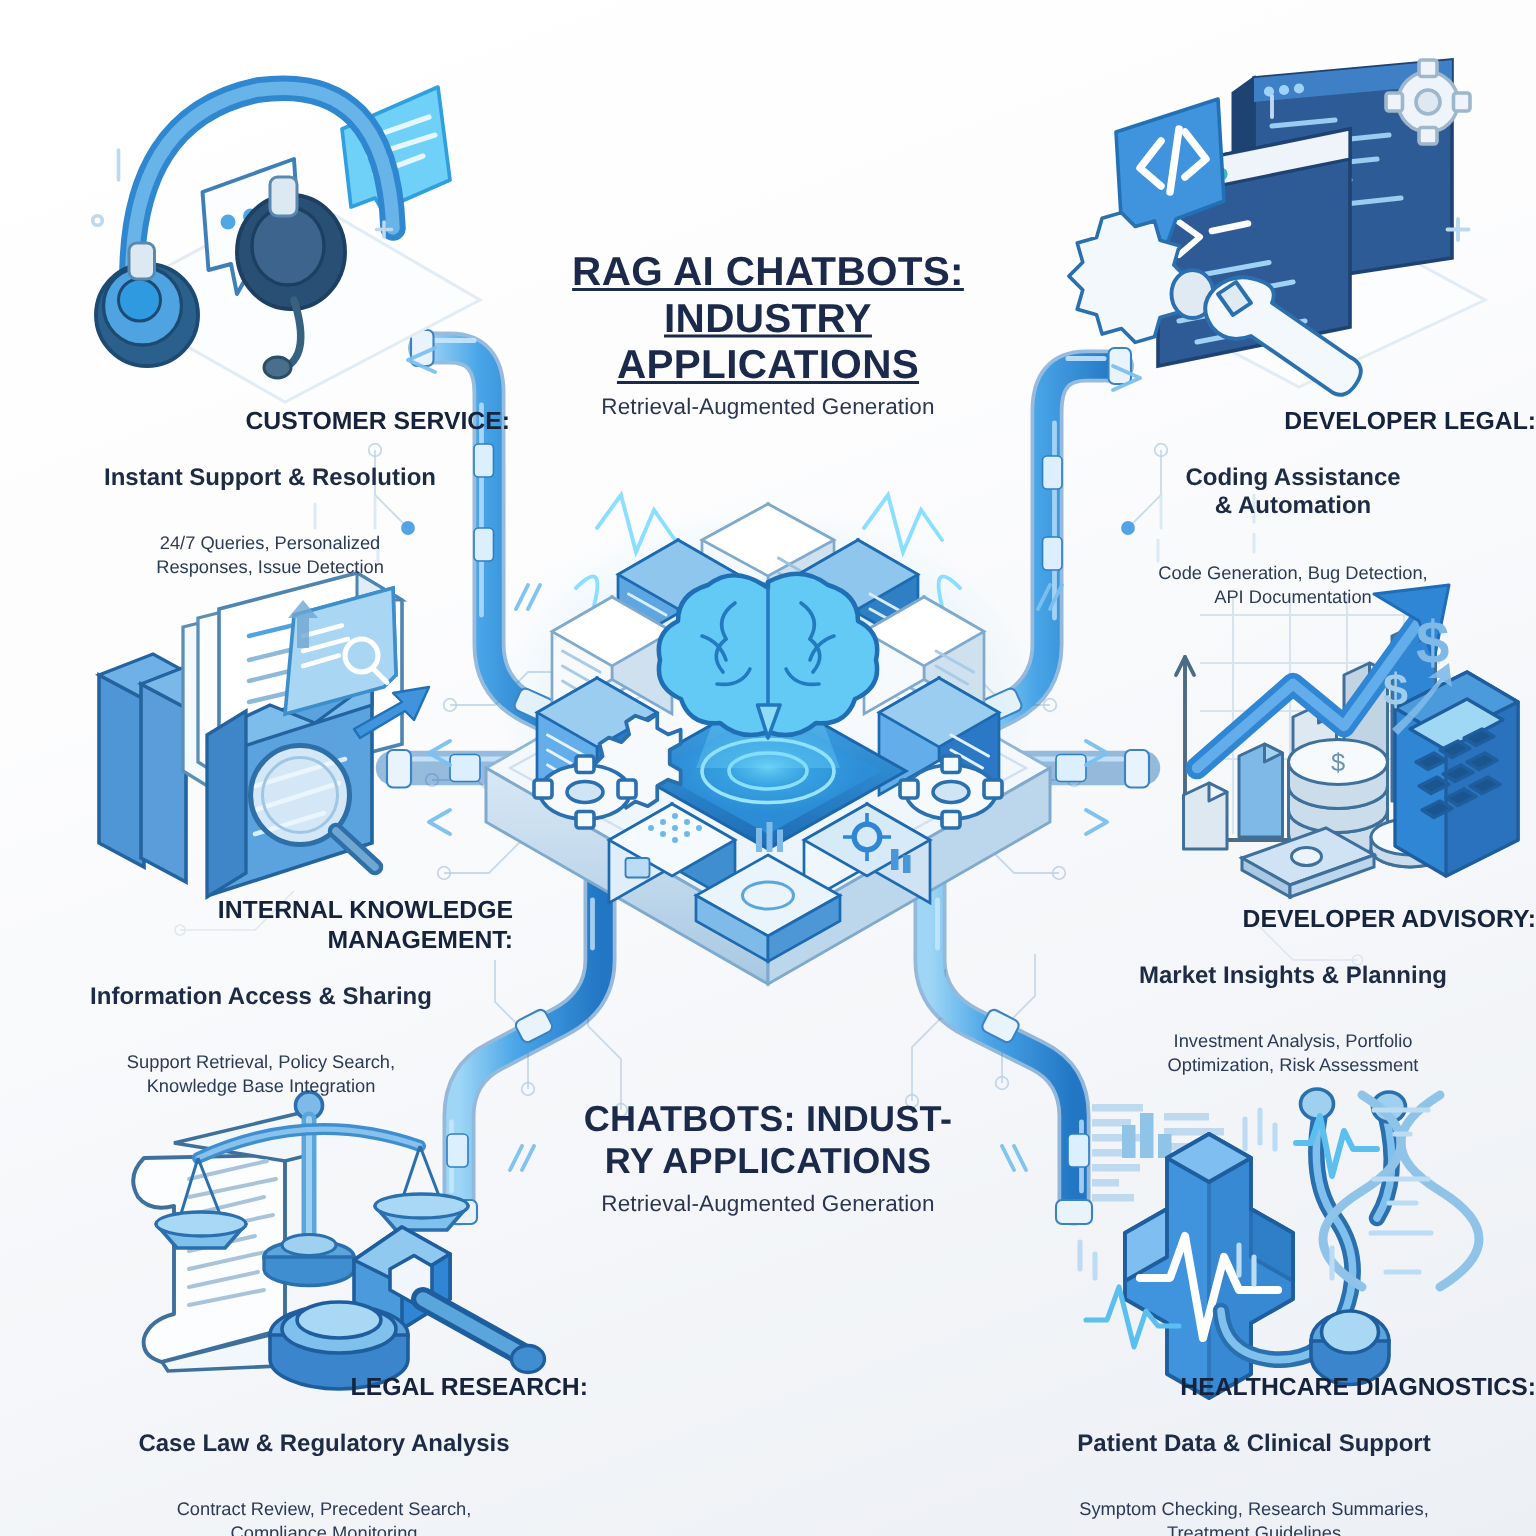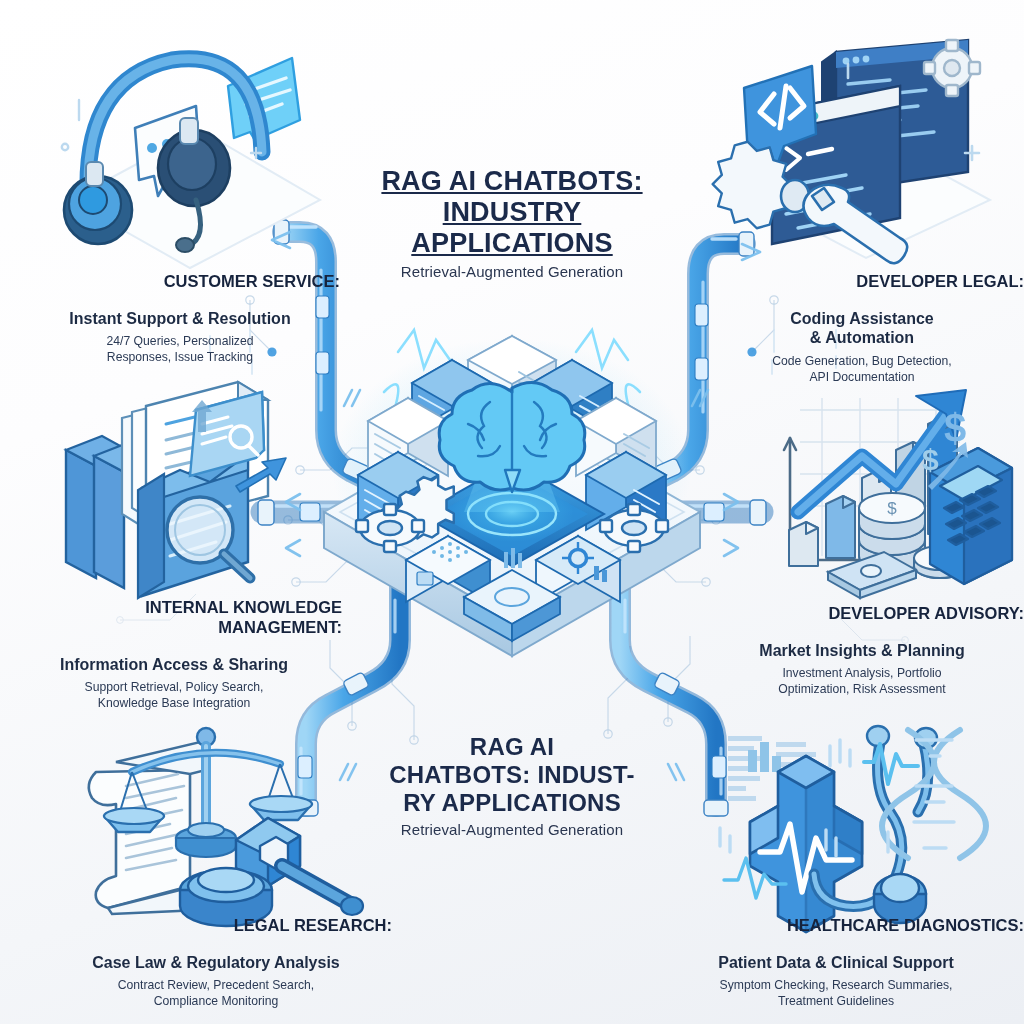--- a/index.html
+++ b/index.html
@@ -19,21 +19,21 @@
   
   .txt{position:absolute;text-align:center;}
   .hl{
     color:#1b2a4a;font-weight:bold;letter-spacing:.2px;
     line-height:1.08;
   }
   .title-main{font-size:27px;line-height:1.14;text-decoration:underline;}
   .title-sub{font-size:15px;color:#2a3650;font-weight:normal;margin-top:5px;letter-spacing:.1px;}
   .lbl-title{font-size:16.5px;font-weight:bold;color:#16233d;line-height:1.2;text-align:right;}
   .lbl-sub{font-size:16px;color:#1d2b44;font-weight:bold;line-height:1.22;margin-top:17px;}
-  .lbl-desc{font-size:12.2px;color:#2b3a55;line-height:1.3;margin-top:6px;}
+  .lbl-desc{font-size:12.2px;color:#2b3a55;line-height:1.3;margin-top:27px;}
   .title-bottom{font-size:24px;line-height:1.16;}
 </style>
 </head>
 <body>
 
 <div id="poster">
 
   <svg class="layer" viewBox="0 0 1024 1024">
     <g stroke="#b9cfe4" stroke-width="1.2" fill="none" opacity=".75">
       <path d="M300 470 L330 470 L352 448 L392 448"></path>
@@ -781,33 +781,32 @@
     <div class="hl title-main">
       <div>RAG AI CHATBOTS:</div>
       <div>INDUSTRY</div>
       <div>APPLICATIONS</div>
     </div>
     <div class="title-sub">Retrieval-Augmented Generation</div>
   </div>
 
   <div class="txt" style="left:332px;top:733px;width:360px;">
     <div class="hl title-bottom">
-      <div>RAG AI</div>
       <div>CHATBOTS: INDUST-</div>
       <div>RY APPLICATIONS</div>
     </div>
     <div class="title-sub">Retrieval-Augmented Generation</div>
   </div>
 
   <div class="txt" style="left:20px;top:272px;width:320px;">
     <div class="lbl-title">CUSTOMER SERVICE:</div>
     <div class="lbl-sub">Instant Support &amp; Resolution</div>
     <div class="lbl-desc">
       <div>24/7 Queries, Personalized</div>
-      <div>Responses, Issue Tracking</div>
+      <div>Responses, Issue Detection</div>
     </div>
   </div>
 
   <div class="txt" style="left:700px;top:272px;width:324px;">
     <div class="lbl-title">DEVELOPER LEGAL:</div>
     <div class="lbl-sub">
       <div>Coding Assistance</div>
       <div>&amp; Automation</div>
     </div>
     <div class="lbl-desc">

